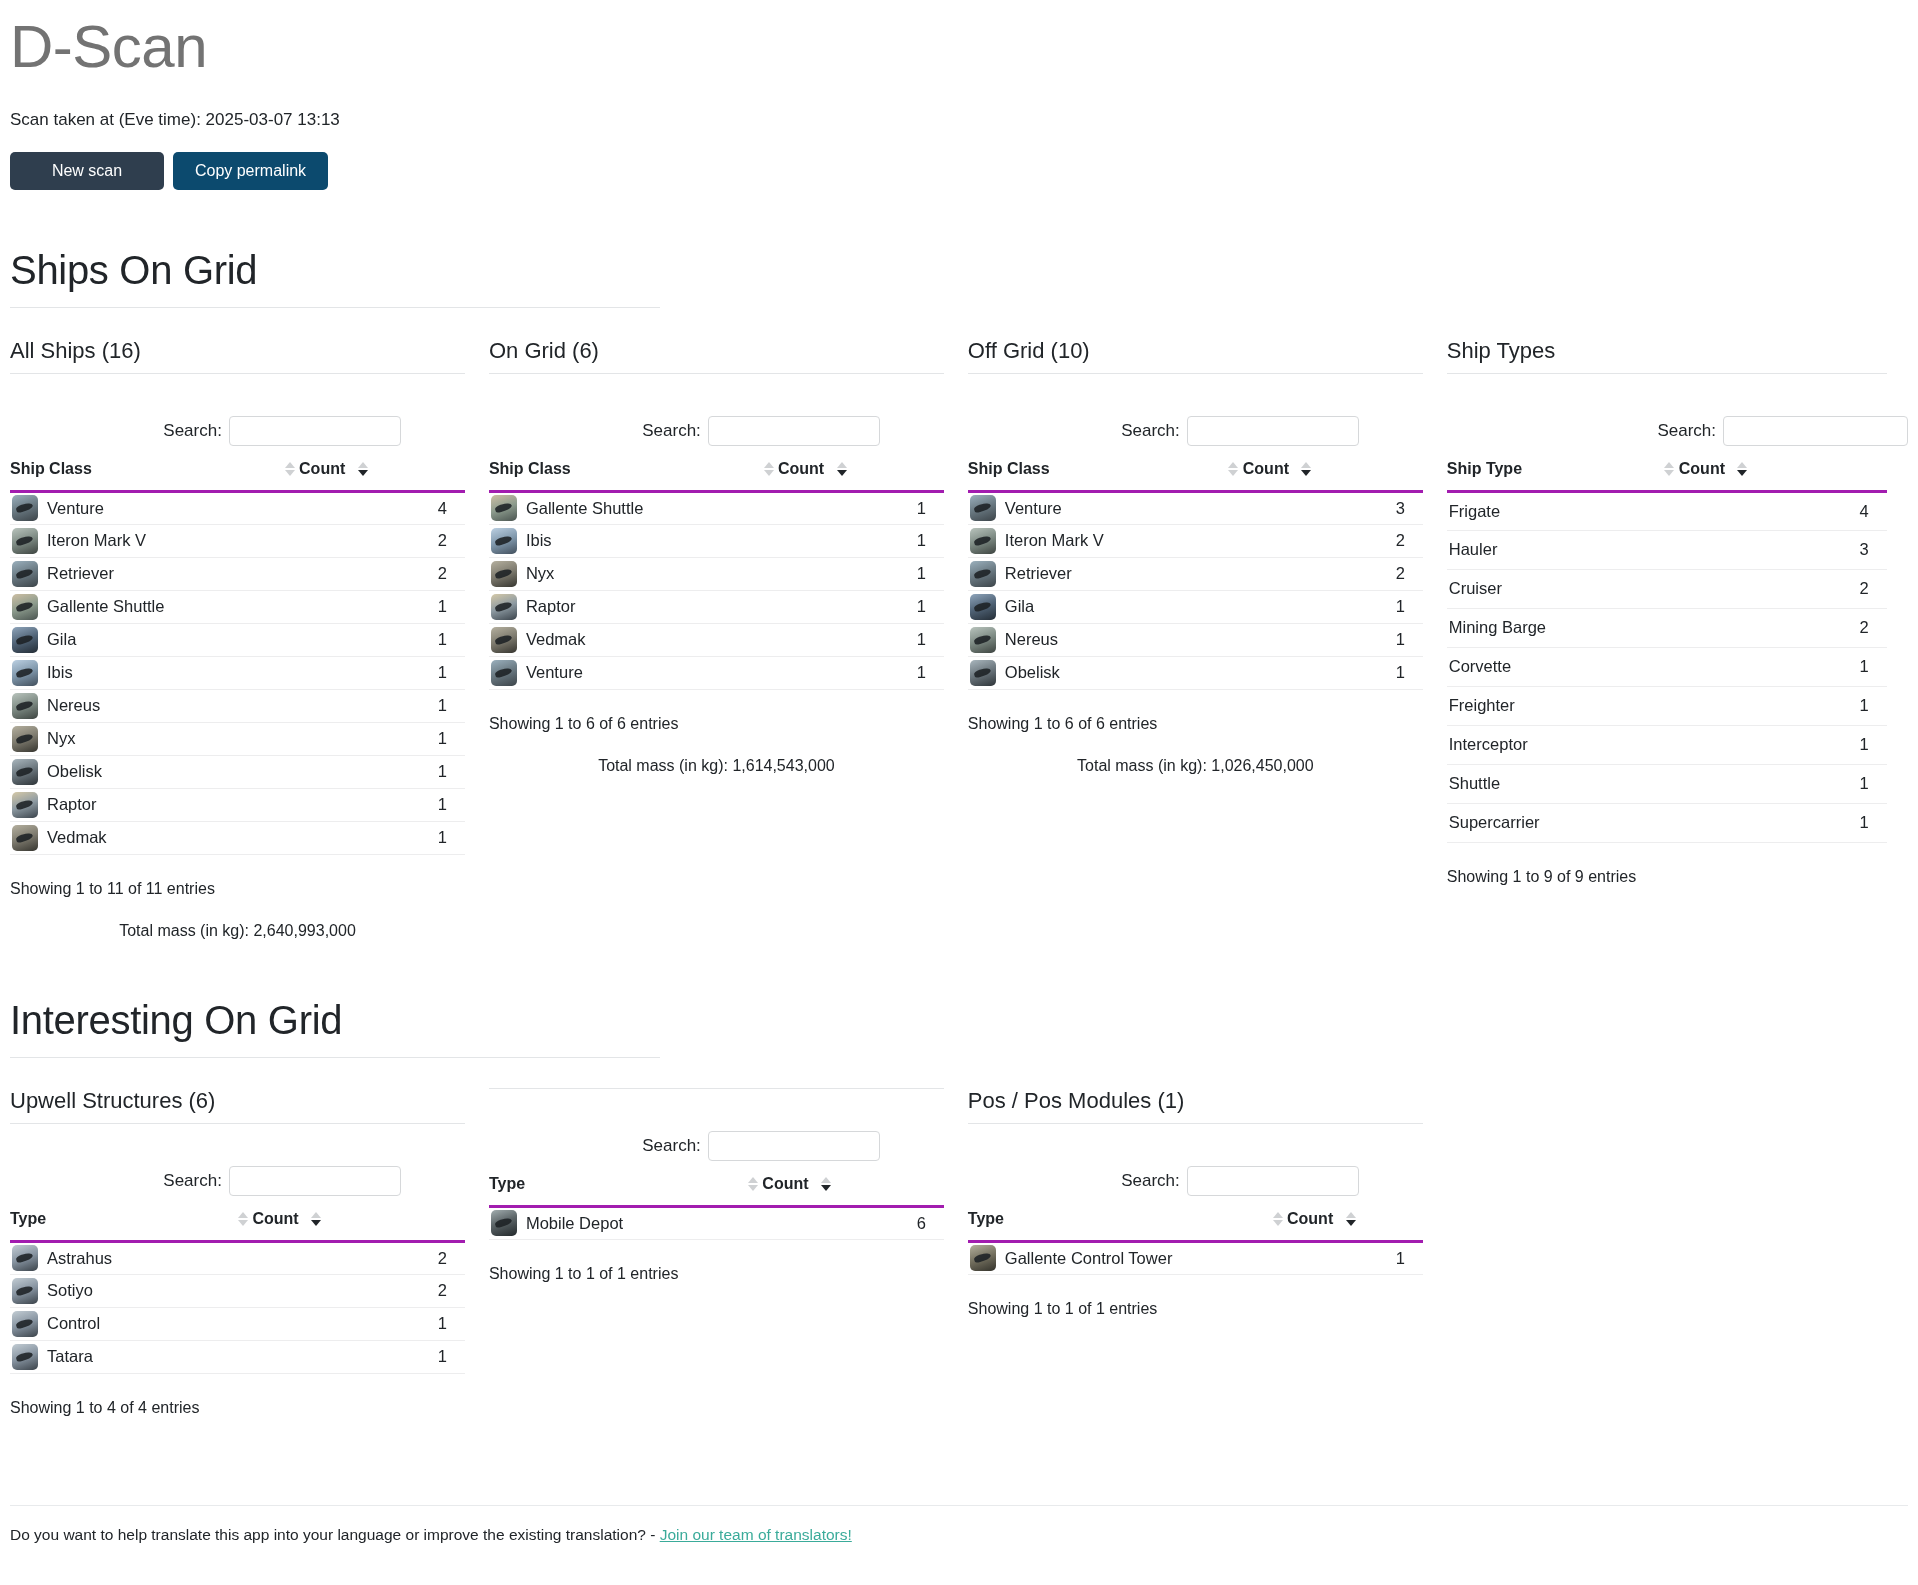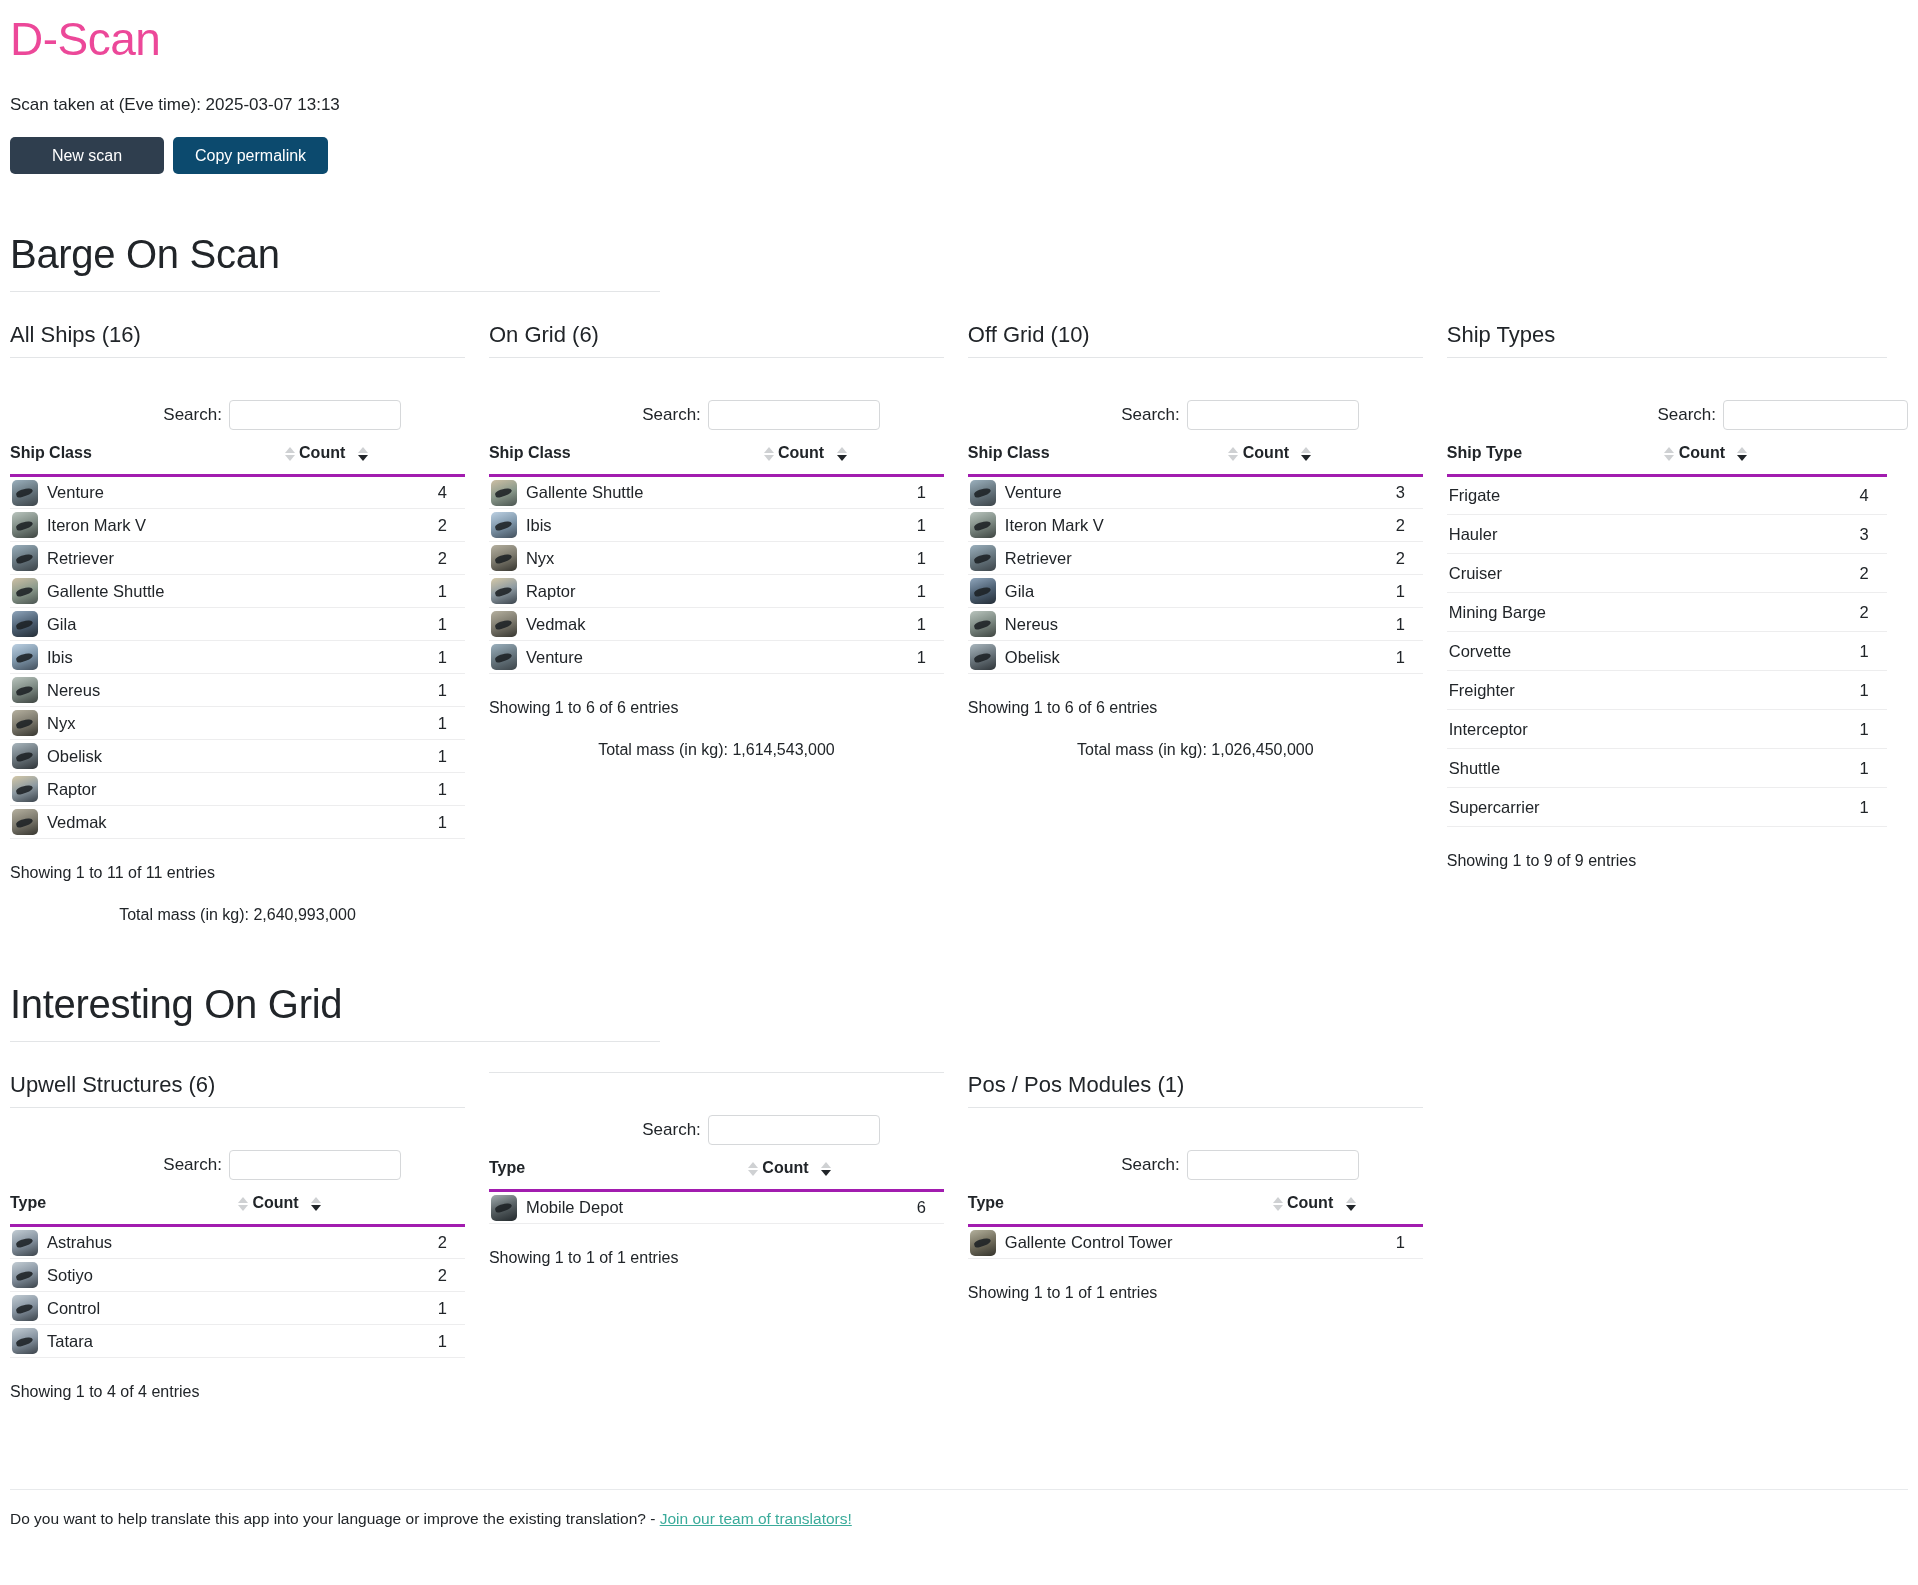--- a/index.html
+++ b/index.html
@@ -8,25 +8,25 @@
     background: #ffffff;
     font-family: "Liberation Sans", sans-serif;
     color: #212529;
   }
   body { width: 1918px; min-height: 1585px; position: relative; }
 
   .page { padding: 0 10px; }
 
   
   .page-title {
-    font-size: 46px;
+    font-size: 60px;
     font-weight: 300;
     line-height: 1.1;
     margin: 14px 0 0 0;
-    color: #ec4899;
+    color: #737373;
     letter-spacing: -0.5px;
   }
   .scan-time {
     font-size: 17px;
     margin: 30px 0 0 0;
     color: #212529;
   }
   .btn-row { margin-top: 22px; display: flex; gap: 9px; }
   .btn {
     border: none;
@@ -233,21 +233,21 @@
 
   <h1 class="page-title">D-Scan</h1>
 
   <div class="scan-time">Scan taken at (Eve time): 2025-03-07 13:13</div>
 
   <div class="btn-row">
     <button class="btn btn-primary">New scan</button>
     <button class="btn btn-secondary">Copy permalink</button>
   </div>
 
-  <h2 class="section-heading">Barge On Scan</h2>
+  <h2 class="section-heading">Ships On Grid</h2>
   <hr class="section-rule">
 
   <div class="panels">
 
     <div class="panel">
       <h3 class="panel-title">All Ships (16)</h3>
       <hr class="panel-rule">
       <div class="search-row">
         <span class="search-label">Search:</span>
         <input class="search-input" type="text" placeholder="" style="">

